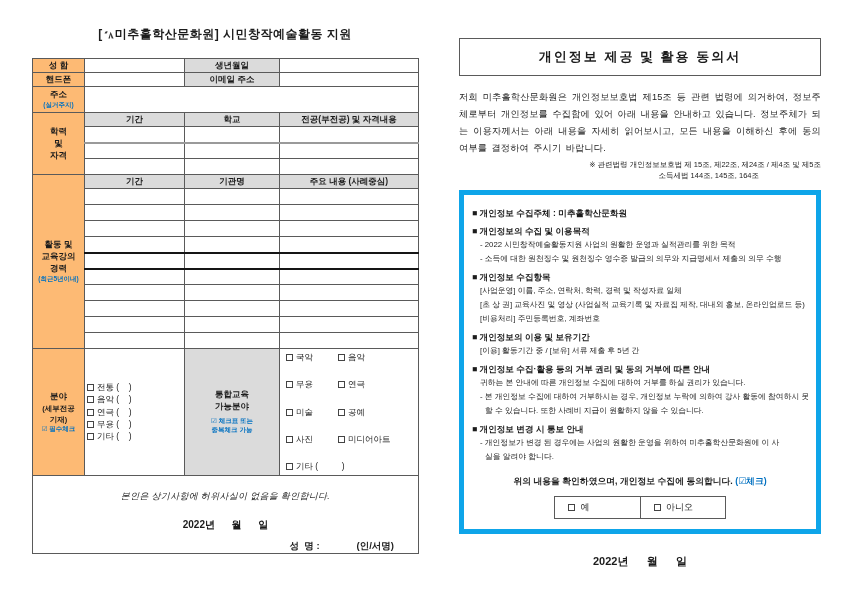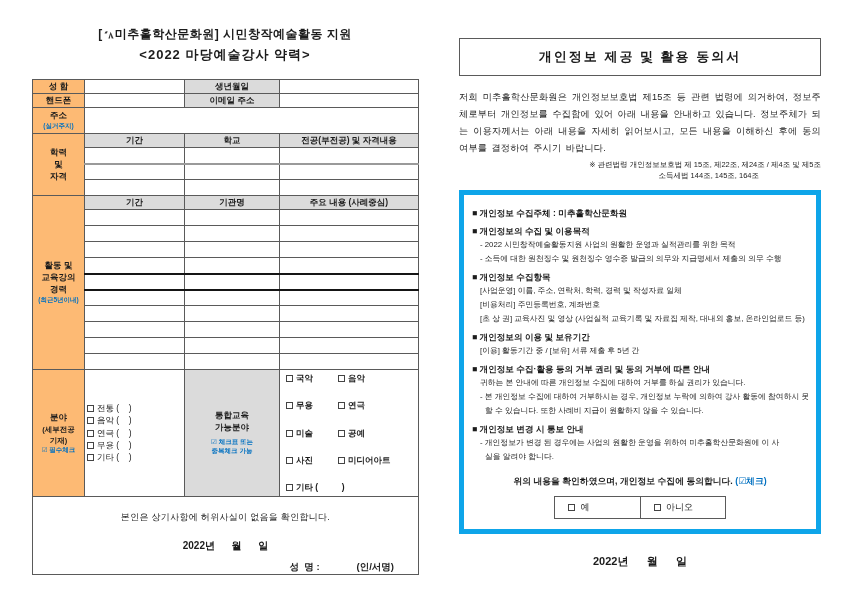--- a/index.html
+++ b/index.html
@@ -19,27 +19,27 @@
   td.hd { background:#dbdbdb; text-align:center; font-weight:bold; }
   td.lblcell { background:#fdba74; text-align:center; font-weight:bold; }
   .note-blue { display:block; color:#0070C0; font-size:6.5px; font-weight:bold; line-height:1.3; }
   tr.br td { height:16px; }
   tr.gdiv td { border-top:2px solid #9a9a9a; }
   tr.thick td { border-top:2px solid #151515; border-bottom:2px solid #151515; }
 
   .optlist { padding:3px 0 3px 3px; font-size:7.5px; line-height:1.45; vertical-align:top; }
   .optline { white-space:pre; }
   .cb { display:inline-block; width:7px; height:7px; border:1px solid #444; margin-right:3px; vertical-align:-1px; background:#fff; }
-  .edugrid { display:grid; grid-template-columns:52px auto; row-gap:15px; padding:2px 0 2px 4px;font-weight:bold; }
+  .edugrid { display:grid; grid-template-columns:52px auto; row-gap:15px; padding:2px 0 2px 4px; }
   .eduwide { grid-column:1 / 3; }
   .intcell { vertical-align:middle; }
   .int-note { color:#0070C0; font-size:6.5px; font-weight:bold; line-height:1.4; margin-top:3px; }
 
   .cfm-cell { height:100px; vertical-align:top; }
-  .cfm1 { text-align:center; font-size:9px; margin-top:14px; letter-spacing:.3px; }
+  .cfm1 { text-align:center; font-size:9px; margin-top:14px; letter-spacing:.3px;font-style:italic; }
   .cfm2 { text-align:center; font-weight:bold; font-size:10px; margin-top:15px; white-space:pre; }
   .cfm3 { text-align:right; padding-right:22px; font-weight:bold; font-size:9.5px; margin-top:8px; white-space:pre; }
 
   
   .rp-titlebox { border:1px solid #5a5a5a; text-align:center; font-weight:bold; font-size:13px;
                  letter-spacing:2px; padding:9px 4px; }
   .rp-intro { margin-top:13px; font-size:9.2px; line-height:1.85; text-align:justify;
               letter-spacing:.2px; word-spacing:1.5px; }
   .rp-law1 { text-align:right; font-size:7.5px; margin-top:3px; color:#222; }
   .rp-law2 { text-align:right; font-size:7.5px; margin-top:1px; padding-right:62px; color:#222; }
@@ -59,21 +59,20 @@
 </head>
 <body>
 
 <div class="page-left">
   <div class="lp-title1">
     <span>[</span><span class="logo"><svg width="10" height="9" viewBox="0 0 10 9">
           <path d="M0.5 3.5 Q1.5 0.2 3.8 1.6 L2.6 3.5 Z" fill="#3a3a3a"></path>
           <path d="M4.4 8.5 L6.6 1.8 L9.6 8.5 L7.8 8.5 L6.4 4.6 L5.9 8.5 Z" fill="#3a3a3a"></path>
         </svg></span><span>미추홀학산문화원] 시민창작예술활동 지원</span>
   </div>
-  <div class="lp-title2">&lt;2022 마당예술강사 약력&gt;</div>
 
   <table class="form">
     <colgroup>
         <col style="width:52px">
         <col style="width:100px">
         <col style="width:95px">
         <col style="width:139px">
       </colgroup>
     <tbody>
         <tr>
@@ -241,22 +240,22 @@
 
   <div class="rp-box">
     <div class="sec-h">■ 개인정보 수집주체 : 미추홀학산문화원</div>
 
     <div class="sec-h">■ 개인정보의 수집 및 이용목적</div>
     <div class="sec-line">- 2022 시민창작예술활동지원 사업의 원활한 운영과 실적관리를 위한 목적</div>
     <div class="sec-line">- 소득에 대한 원천징수 및 원천징수 영수증 발급의 의무와 지급명세서 제출의 의무 수행</div>
 
     <div class="sec-h">■ 개인정보 수집항목</div>
     <div class="sec-line">[사업운영] 이름, 주소, 연락처, 학력, 경력 및 작성자료 일체</div>
+    <div class="sec-line">[초 상 권] 교육사진 및 영상 (사업실적 교육기록 및 자료집 제작, 대내외 홍보, 온라인업로드 등)</div>
     <div class="sec-line">[비용처리] 주민등록번호, 계좌번호</div>
-    <div class="sec-line">[초 상 권] 교육사진 및 영상 (사업실적 교육기록 및 자료집 제작, 대내외 홍보, 온라인업로드 등)</div>
 
     <div class="sec-h">■ 개인정보의 이용 및 보유기간</div>
     <div class="sec-line">[이용] 활동기간 중 / [보유] 서류 제출 후 5년 간</div>
 
     <div class="sec-h">■ 개인정보 수집·활용 등의 거부 권리 및 동의 거부에 따른 안내</div>
     <div class="sec-line">귀하는 본 안내에 따른 개인정보 수집에 대하여 거부를 하실 권리가 있습니다.</div>
     <div class="sec-line">- 본 개인정보 수집에 대하여 거부하시는 경우, 개인정보 누락에 의하여 강사 활동에 참여하시 못</div>
     <div class="sec-line cont">할 수 있습니다. 또한 사례비 지급이 원활하지 않을 수 있습니다.</div>
 
     <div class="sec-h">■ 개인정보 변경 시 통보 안내</div>

